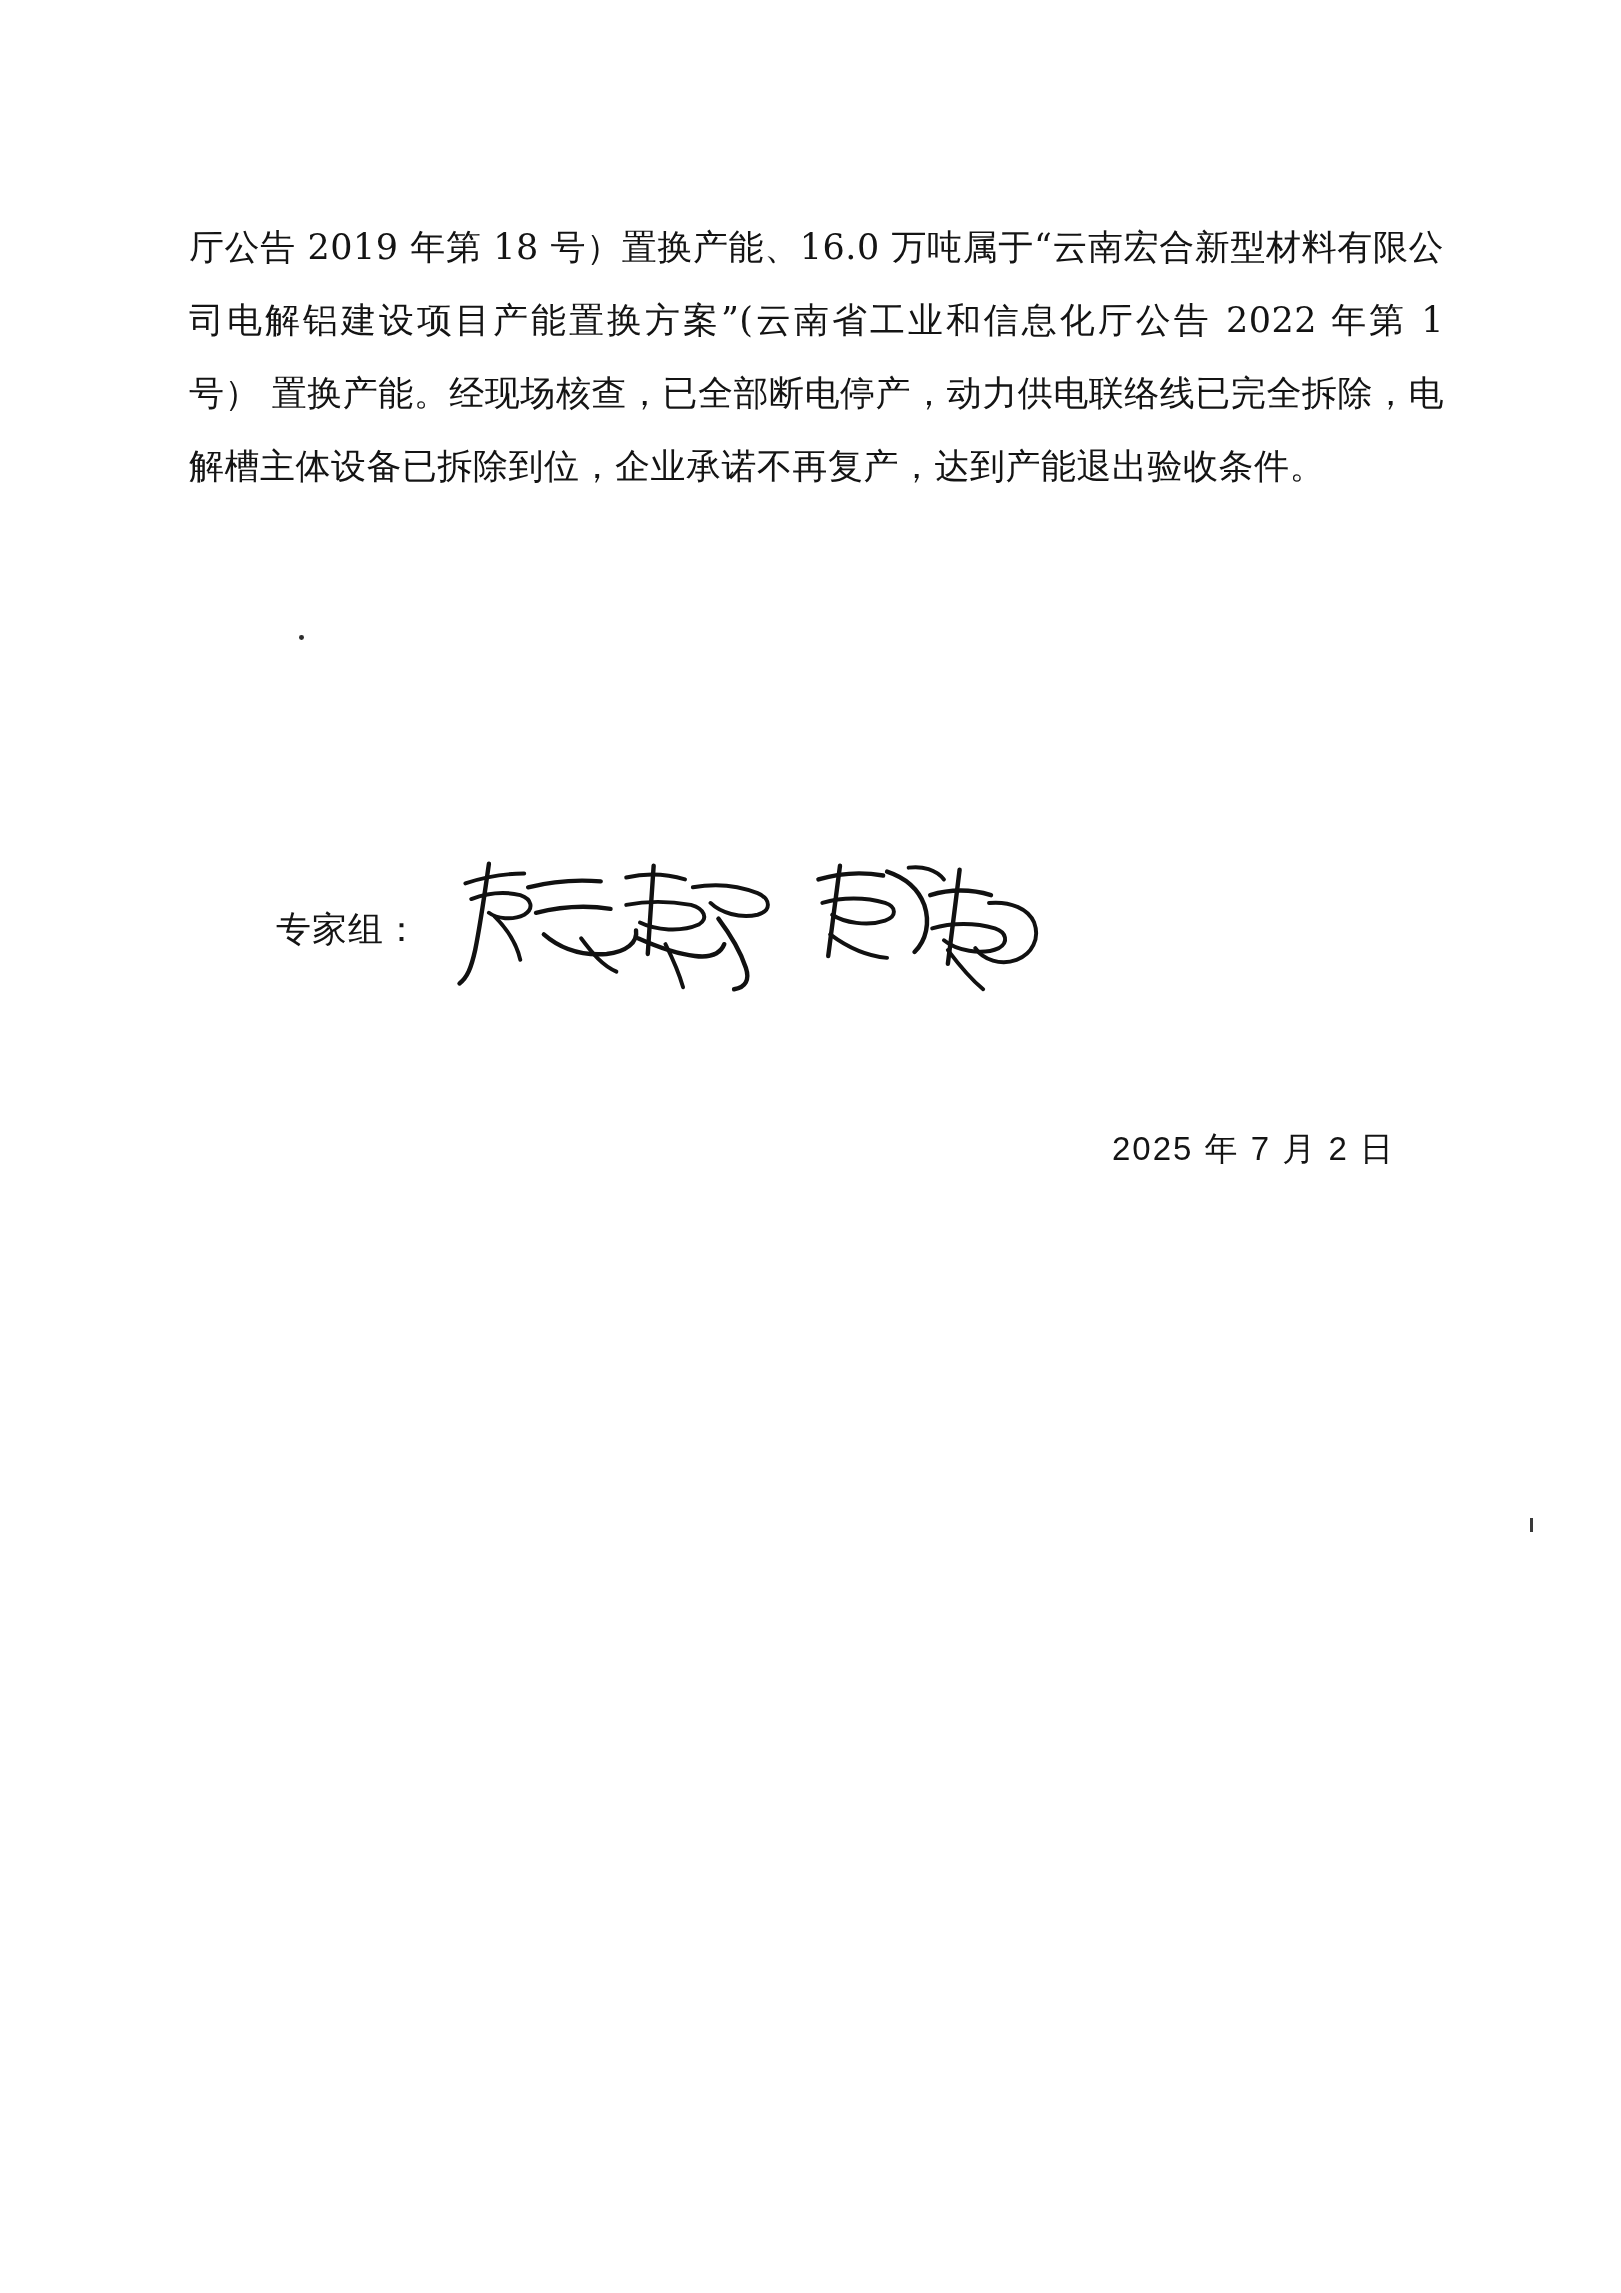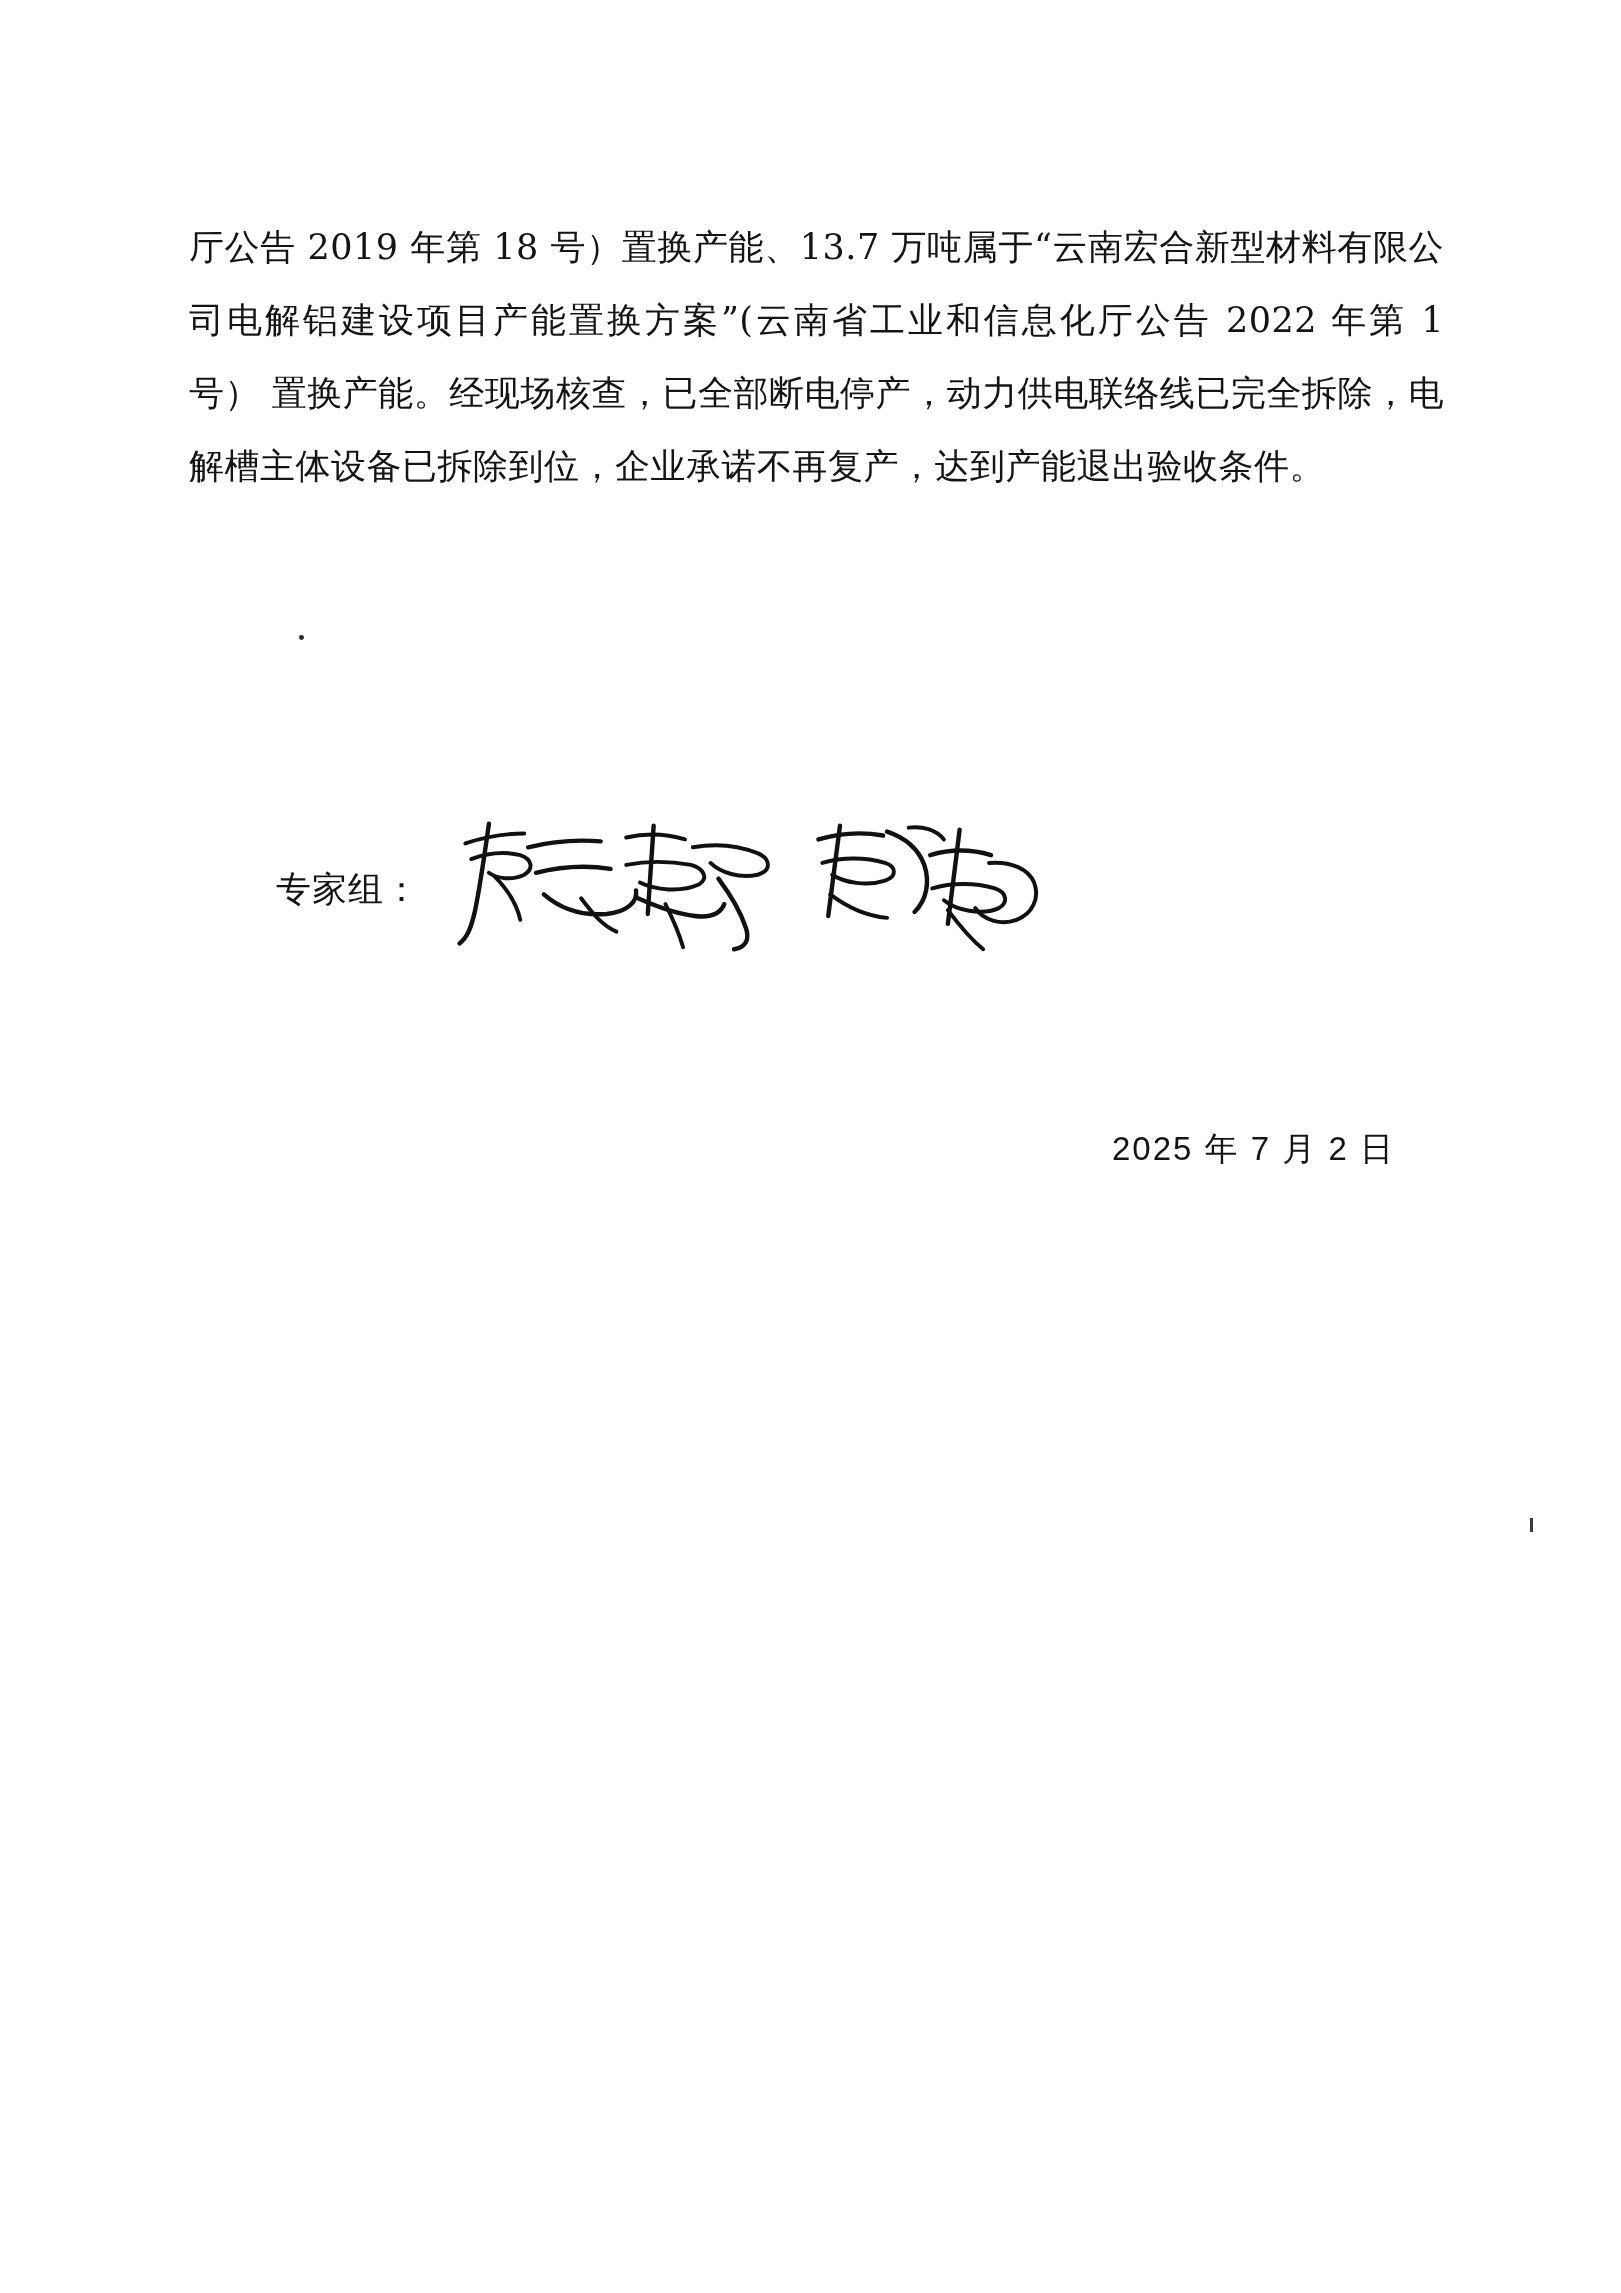--- a/index.html
+++ b/index.html
@@ -50,21 +50,21 @@
     top: 635px;
     width: 4.9px;
     height: 4.9px;
     border-radius: 50%;
     background: #2b2b2b;
   }
 
   .signature-row {
     position: absolute;
     left: 276px;
-    top: 804px;
+    top: 844px;
     display: flex;
     align-items: center;
   }
 
   .signature-label {
     font-size: 35px;
     line-height: 47px;
     font-family: "DejaVu Serif", "Liberation Serif", serif;
     color: #141414;
     letter-spacing: 1px;
@@ -95,21 +95,21 @@
     width: 2.9px;
     height: 13.7px;
   }
 </style>
 </head>
 <body>
 
 <div class="page">
 
   <div class="body-text">
-    <p>厅公告 2019 年第 18 号）置换产能、13.7 万吨属于“云南宏合新型材料有限公司电解铝建设项目产能置换方案”(云南省工业和信息化厅公告 2022 年第 1 号） 置换产能。经现场核查，已全部断电停产，动力供电联络线已完全拆除，电解槽主体设备已拆除到位，企业承诺不再复产，达到产能退出验收条件。</p>
+    <p>厅公告 2019 年第 18 号）置换产能、16.0 万吨属于“云南宏合新型材料有限公司电解铝建设项目产能置换方案”(云南省工业和信息化厅公告 2022 年第 1 号） 置换产能。经现场核查，已全部断电停产，动力供电联络线已完全拆除，电解槽主体设备已拆除到位，企业承诺不再复产，达到产能退出验收条件。</p>
   </div>
 
   <div class="stray-dot"></div>
 
   <div class="signature-row">
     <span class="signature-label">专家组：</span>
     <span class="signature-ink">
       <svg width="608" height="167" viewBox="0 0 620 170" xmlns="http://www.w3.org/2000/svg">
         <g fill="none" stroke="#111111" stroke-linecap="round" stroke-linejoin="round">
 

